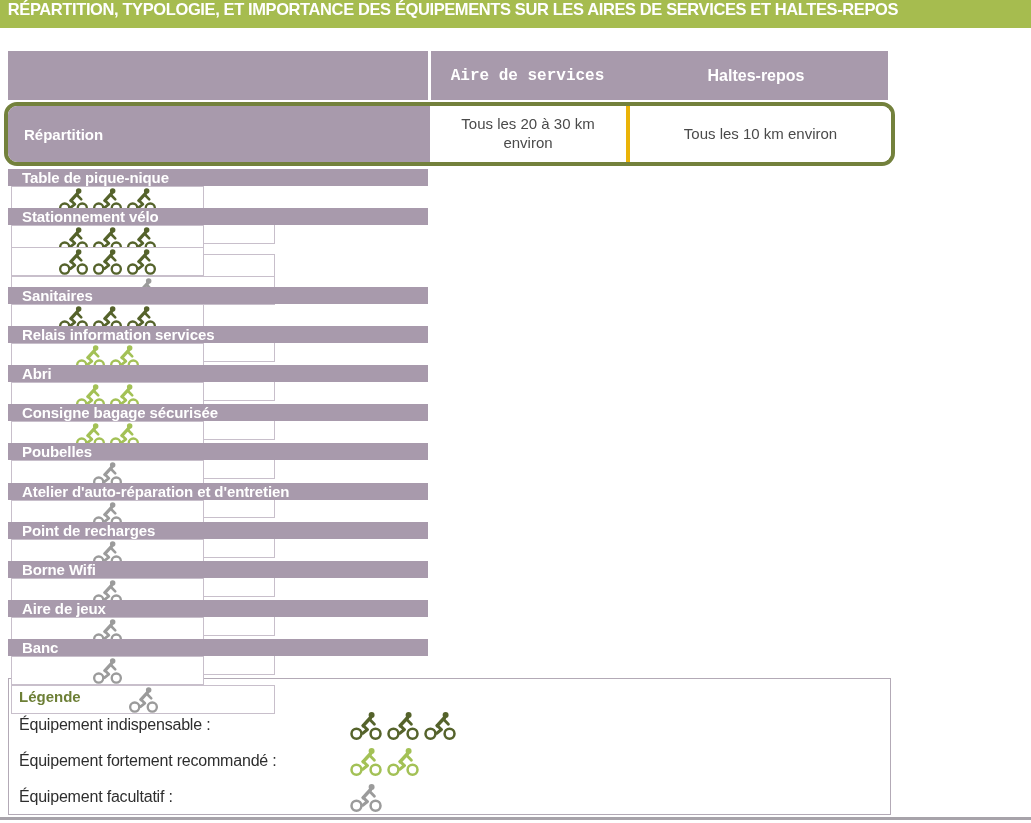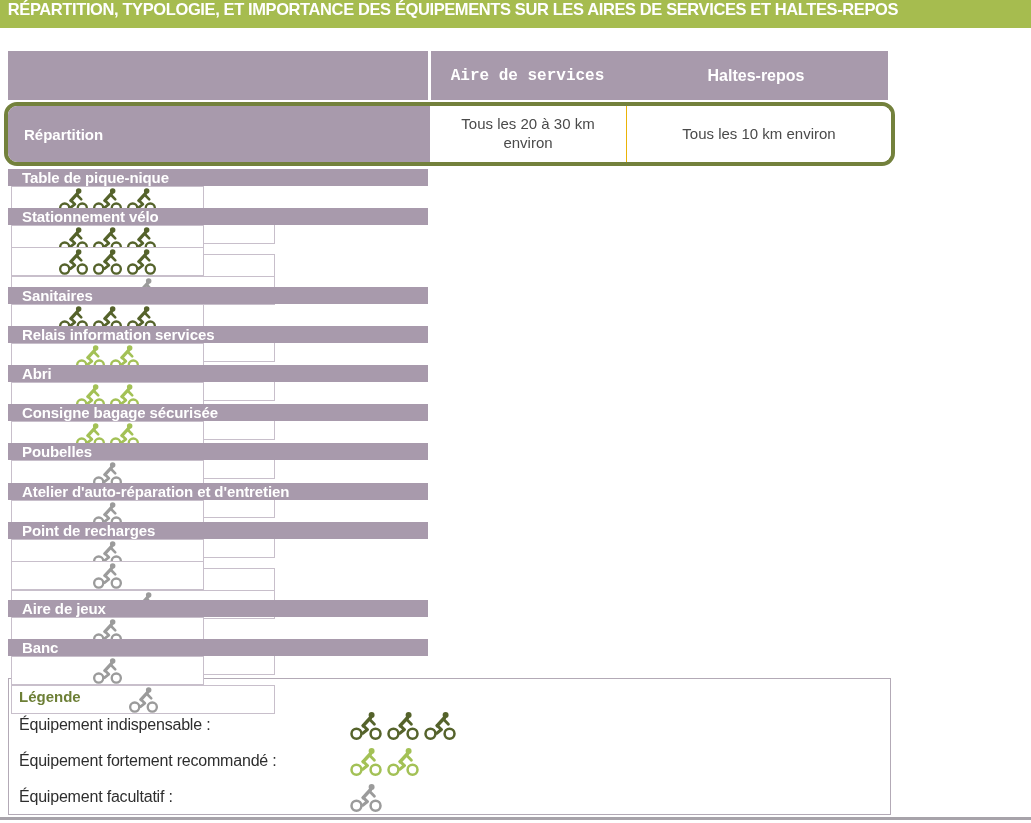--- a/index.html
+++ b/index.html
@@ -70,21 +70,21 @@
     display: flex; align-items: center;
     padding-left: 16px;
   }
   .rep-cell {
     display: flex; align-items: center; justify-content: center;
     text-align: center;
     color: #4a4a4a; font-size: 15px; line-height: 1.25;
     background: #ffffff;
   }
   .rep-as { width: 196px; padding: 0 20px; }
-  .rep-hr { flex: 1; border-left: 1px solid #eab308; }
+  .rep-hr { flex: 1; border-left: 4px solid #eab308; }
 
   
   .rows { display: flex; flex-direction: column; gap: 3px; }
   .eq-row { display: flex; height: 36.2px; flex-direction: column; }
   .eq-label {
     width: 420px;
     background: var(--purple, #a89aac);
     color: #ffffff; font-weight: bold; font-size: 15px;
     display: flex; align-items: center;
     padding-left: 14px;
@@ -500,20 +500,21 @@
               <circle cx="7.8" cy="24.3" r="5.3" fill="none" stroke="#9b9b9b" stroke-width="2.7"></circle>
               <circle cx="28.2" cy="24.3" r="5.3" fill="none" stroke="#9b9b9b" stroke-width="2.7"></circle>
               <circle cx="24" cy="4.4" r="3.2" fill="#9b9b9b"></circle>
               <path d="M23 7 L15 15.6" fill="none" stroke="#9b9b9b" stroke-width="3.8" stroke-linecap="round"></path>
               <path d="M21.8 8.8 L27 14.2" fill="none" stroke="#9b9b9b" stroke-width="3" stroke-linecap="round"></path>
               <path d="M15 15.6 L19.6 19.8 L14.6 23.8" fill="none" stroke="#9b9b9b" stroke-width="3.2" stroke-linecap="round" stroke-linejoin="round"></path>
             </svg>
           </div>
         </div>
         <div class="eq-row">
+          <div class="eq-label">Borne Wifi</div>
           <div class="eq-cell as">
             <svg class="bike" width="31" height="27" viewBox="0 0 36 31">
               <circle cx="7.8" cy="24.3" r="5.3" fill="none" stroke="#9b9b9b" stroke-width="2.7"></circle>
               <circle cx="28.2" cy="24.3" r="5.3" fill="none" stroke="#9b9b9b" stroke-width="2.7"></circle>
               <circle cx="24" cy="4.4" r="3.2" fill="#9b9b9b"></circle>
               <path d="M23 7 L15 15.6" fill="none" stroke="#9b9b9b" stroke-width="3.8" stroke-linecap="round"></path>
               <path d="M21.8 8.8 L27 14.2" fill="none" stroke="#9b9b9b" stroke-width="3" stroke-linecap="round"></path>
               <path d="M15 15.6 L19.6 19.8 L14.6 23.8" fill="none" stroke="#9b9b9b" stroke-width="3.2" stroke-linecap="round" stroke-linejoin="round"></path>
             </svg>
           </div>

